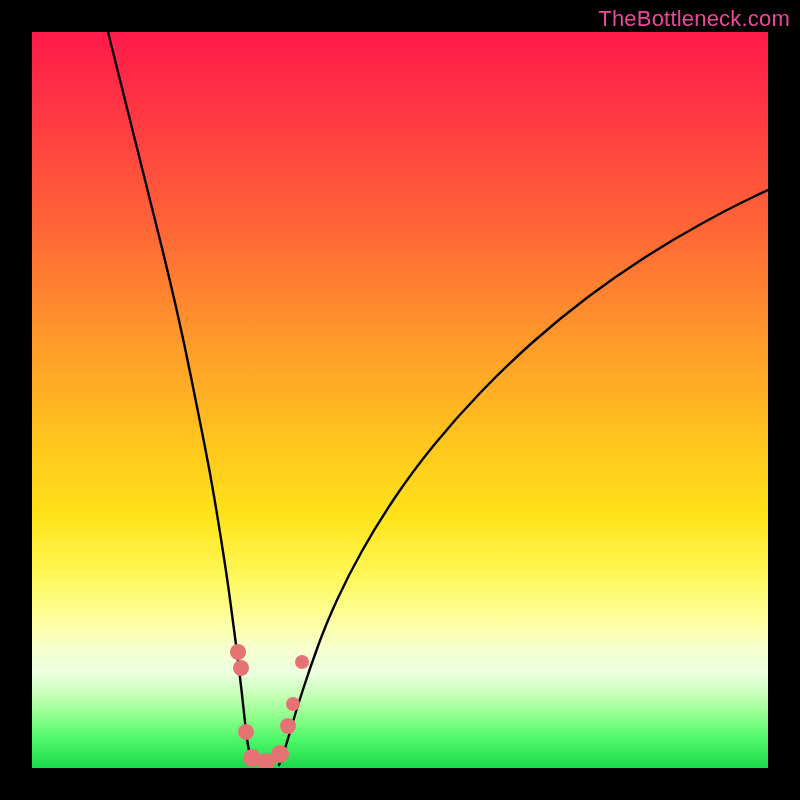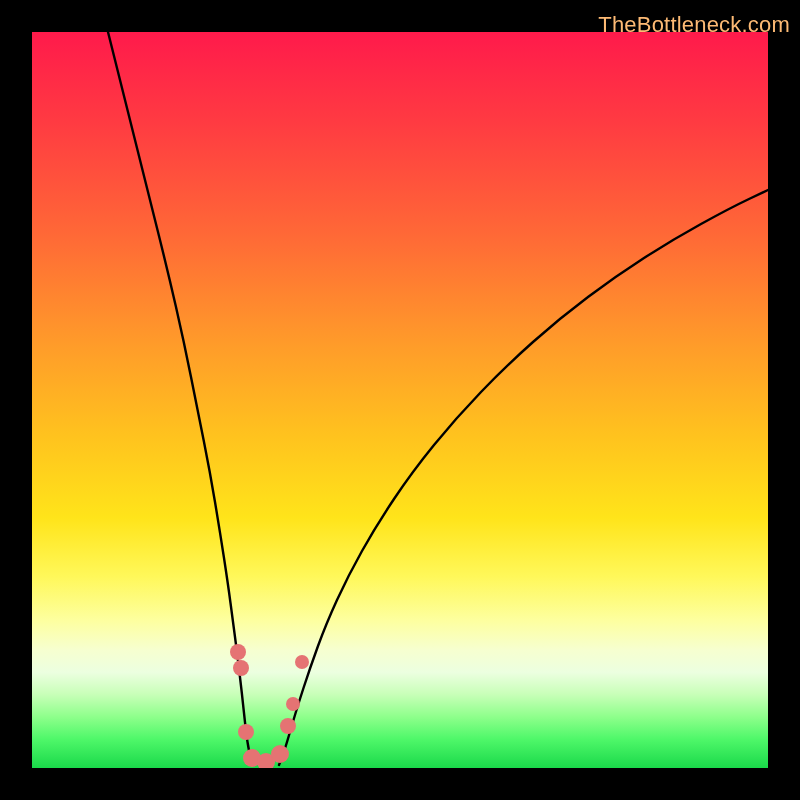--- a/index.html
+++ b/index.html
@@ -51,23 +51,23 @@
   }
   .curves {
     position: absolute;
     left: 0;
     top: 0;
     width: 100%;
     height: 100%;
   }
   .watermark {
     position: absolute;
-    top: 12px;
+    top: 6px;
     right: 10px;
-    color: #fdba74;
+    color: #ec4899;
     font-family: Arial, Helvetica, sans-serif;
     font-size: 22px;
     letter-spacing: 0.2px;
     user-select: none;
   }
   .marker {
     position: absolute;
     border-radius: 50%;
     background: #e57373;
     transform: translate(-50%, -50%);

